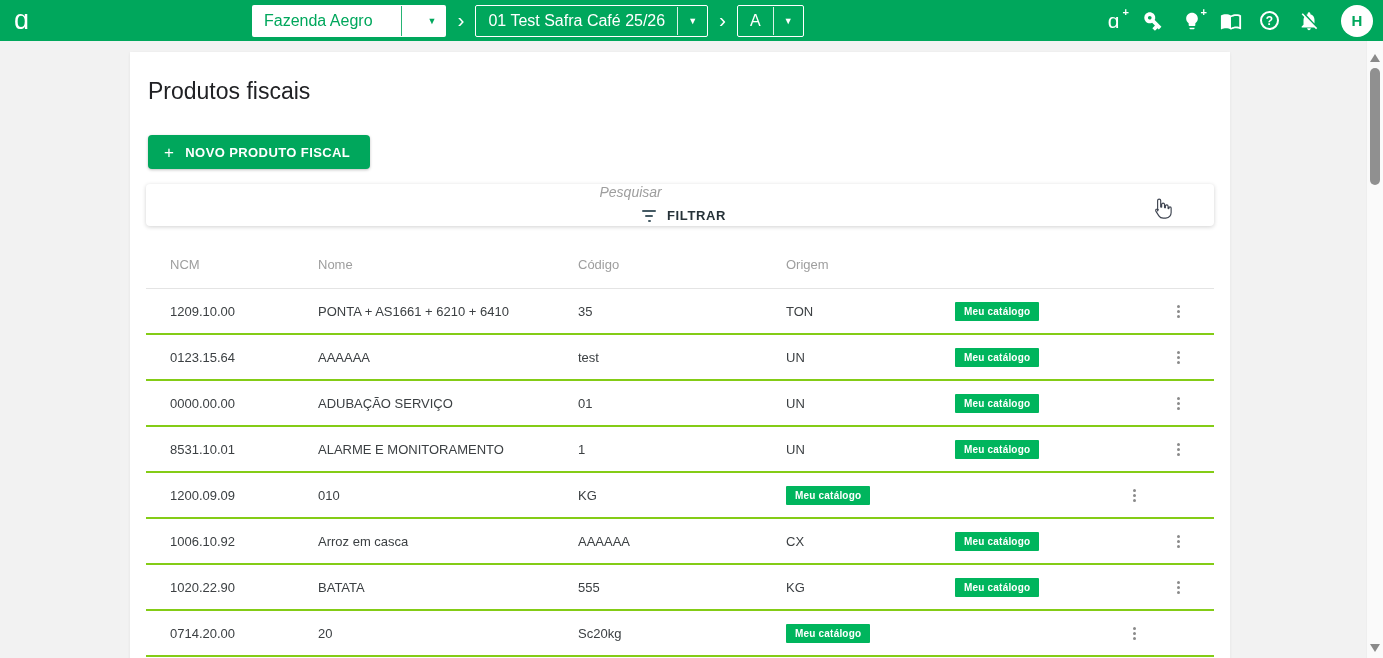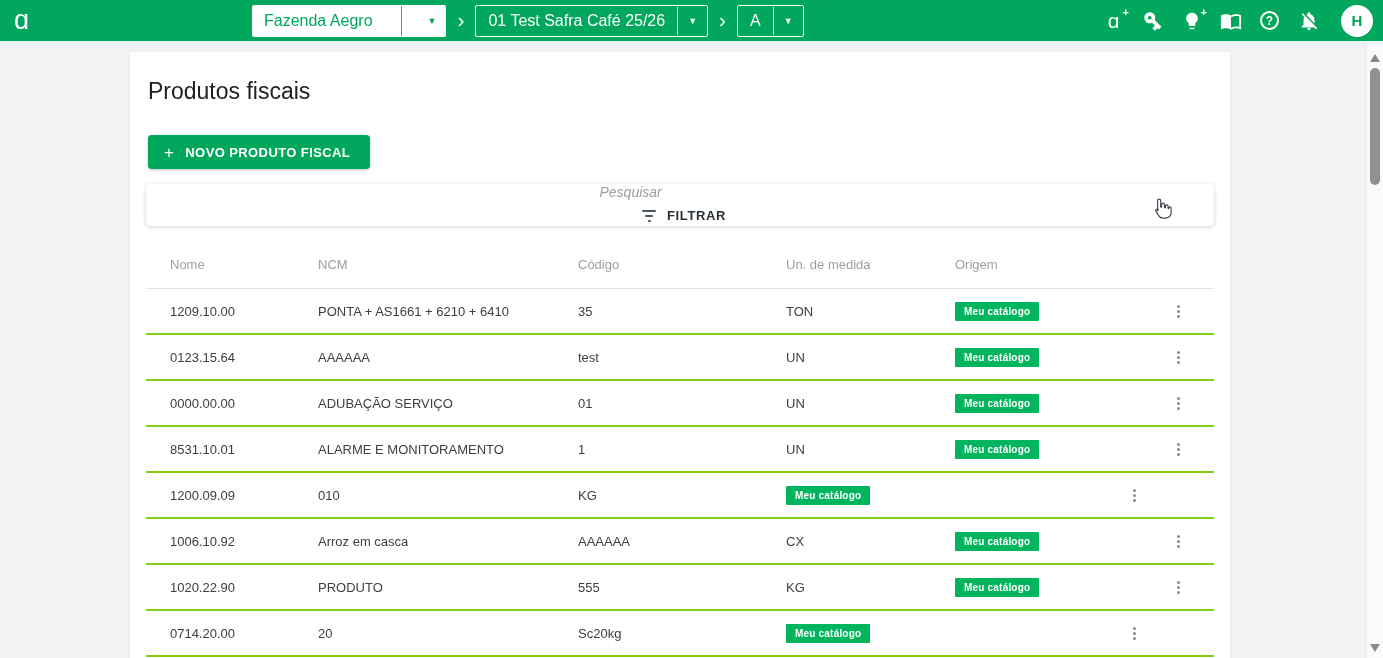--- a/index.html
+++ b/index.html
@@ -183,24 +183,23 @@
           <i></i>
           <i></i>
           <i></i>
         </span>
       <span>FILTRAR</span>
     </div>
   </div>
 
   <div class="table">
     <div class="thead">
+      <span>NCM</span>
       <span>Nome</span>
-      <span>NCM</span>
       <span>Código</span>
-      <span>Un. de medida</span>
       <span>Origem</span>
       <span></span>
     </div>
     <div class="tbody">
   <div class="trow">
     <span class="td">1209.10.00</span>
     <span class="td">PONTA + AS1661 + 6210 + 6410</span>
     <span class="td">35</span>
     <span class="td">TON</span>
     <span class="td">
@@ -294,21 +293,21 @@
       <span class="kebab">
               <i></i>
               <i></i>
               <i></i>
             </span>
     </span>
   </div>
 
   <div class="trow">
     <span class="td">1020.22.90</span>
-    <span class="td">PRODUTO</span>
+    <span class="td">BATATA</span>
     <span class="td">555</span>
     <span class="td">KG</span>
     <span class="td">
       <span class="badge">Meu catálogo</span>
     </span>
     <span class="td td-actions">
       <span class="kebab">
               <i></i>
               <i></i>
               <i></i>

